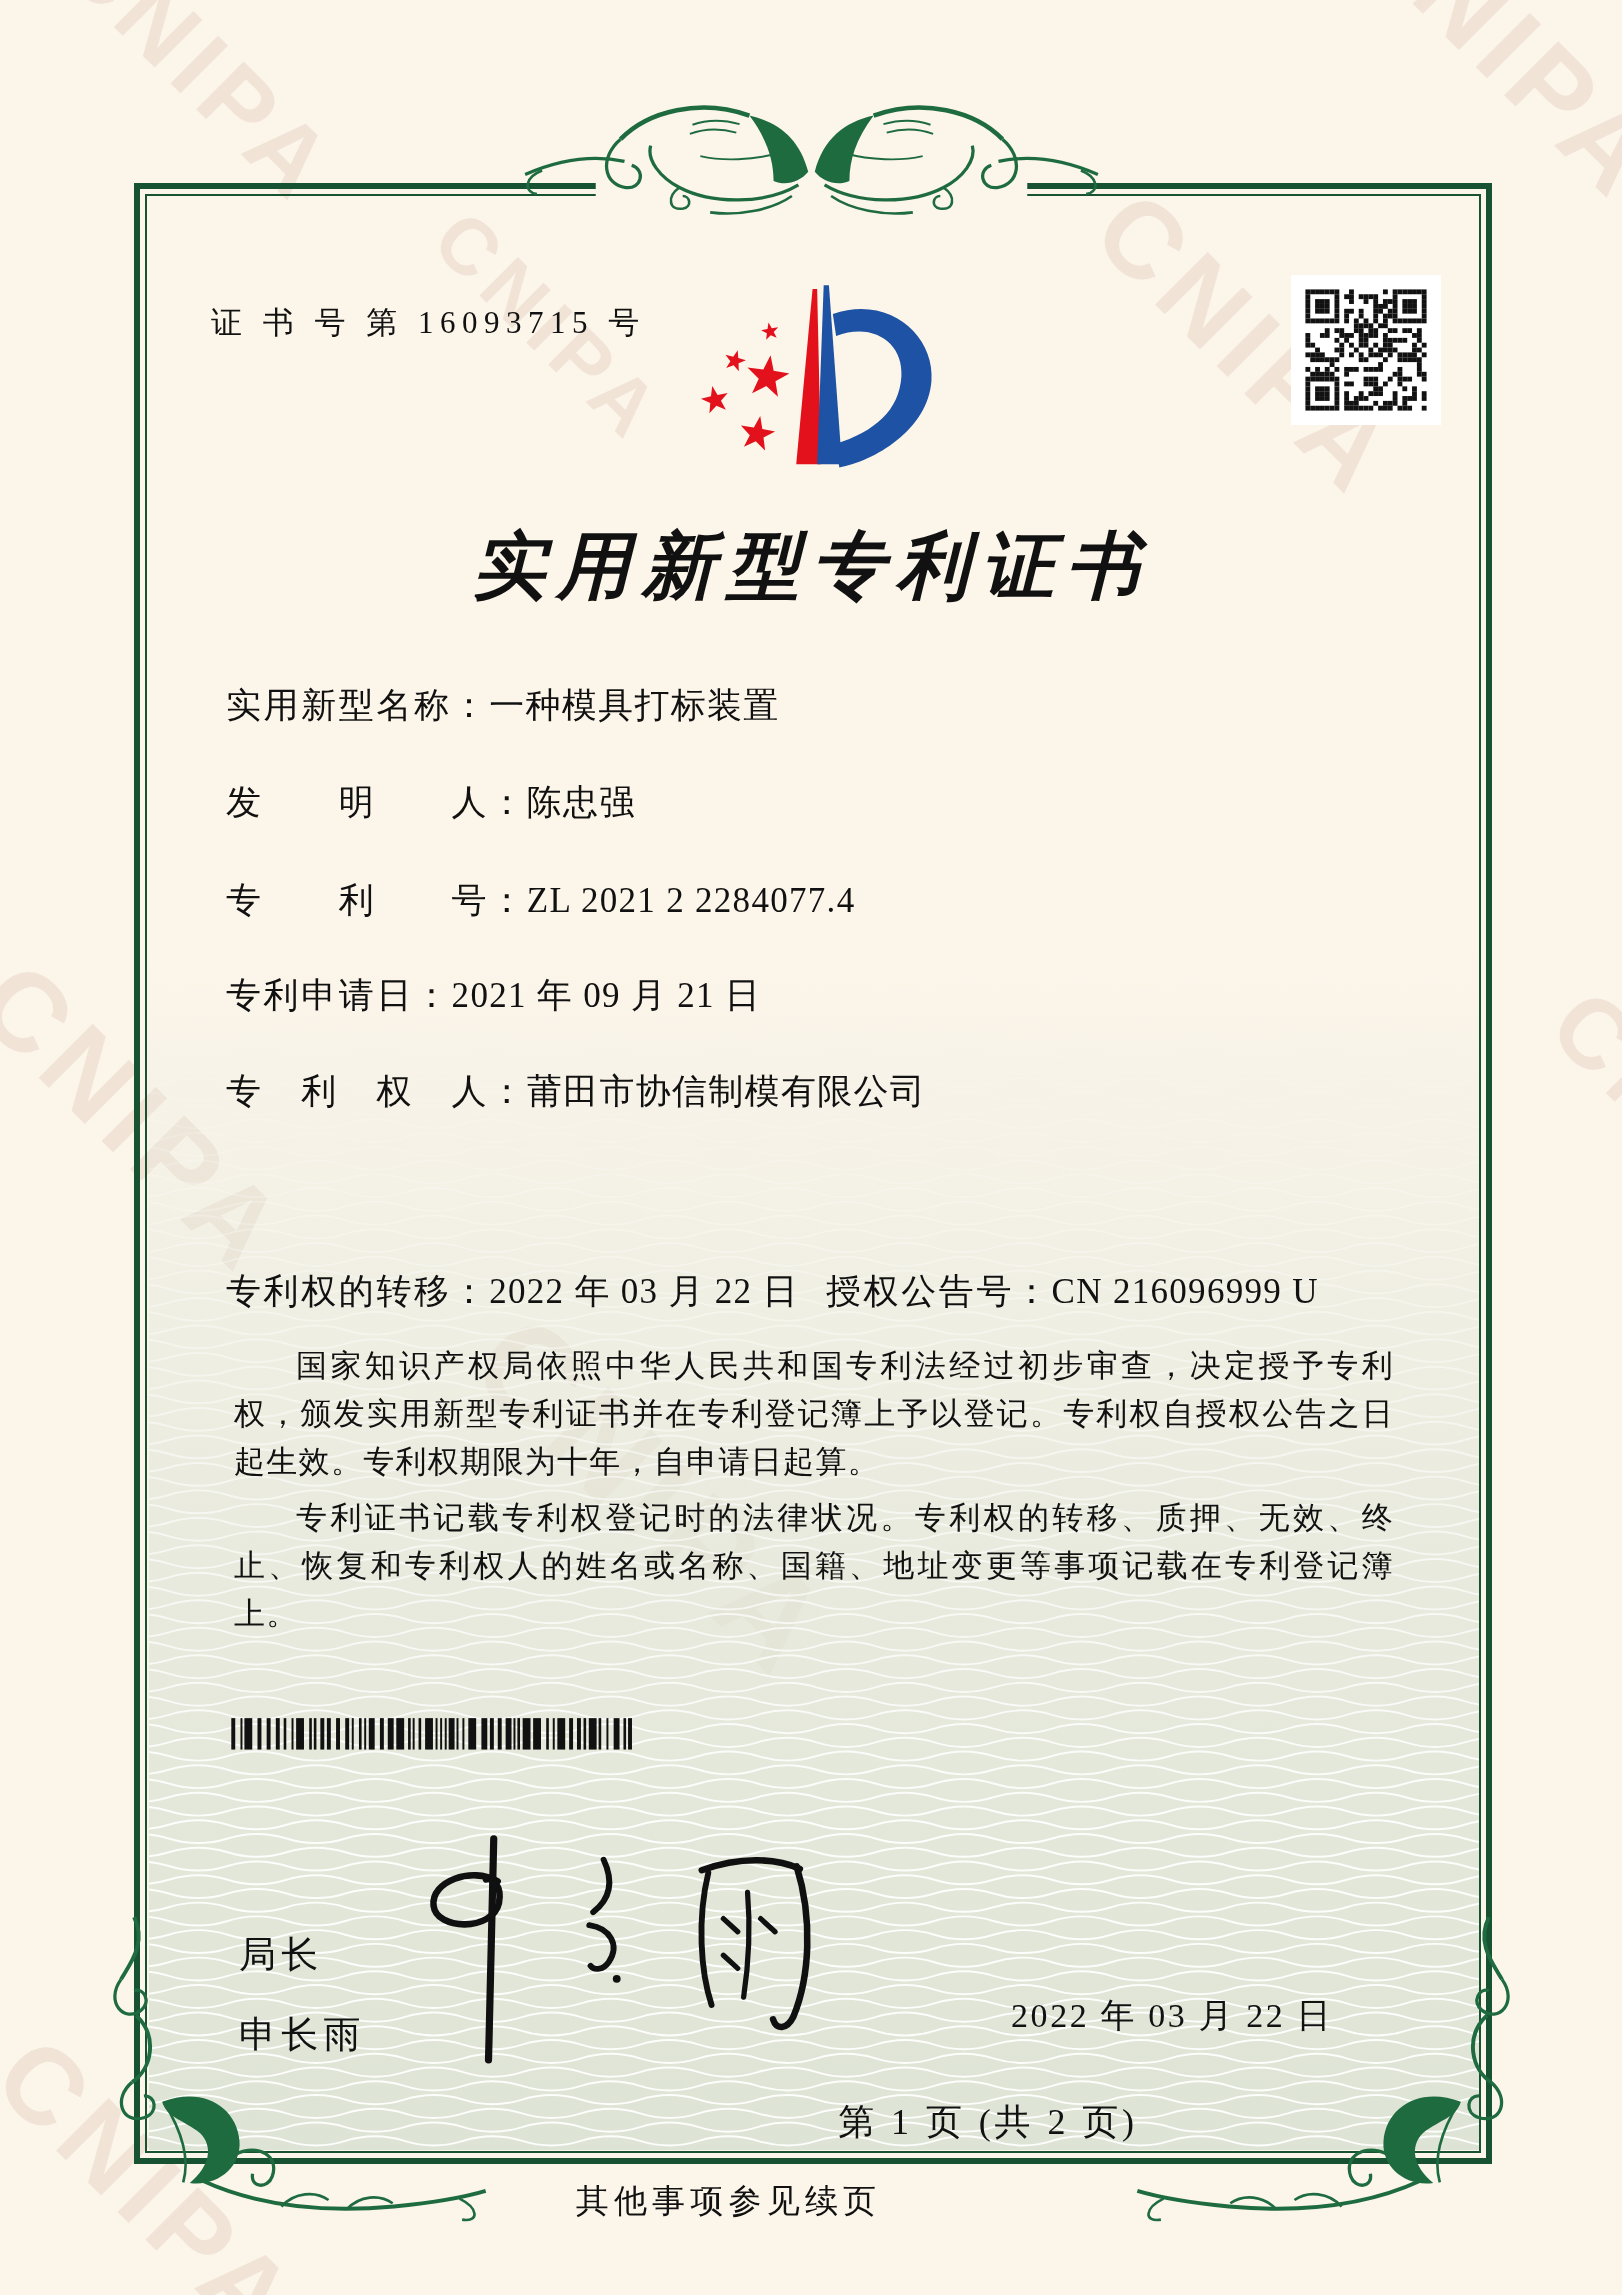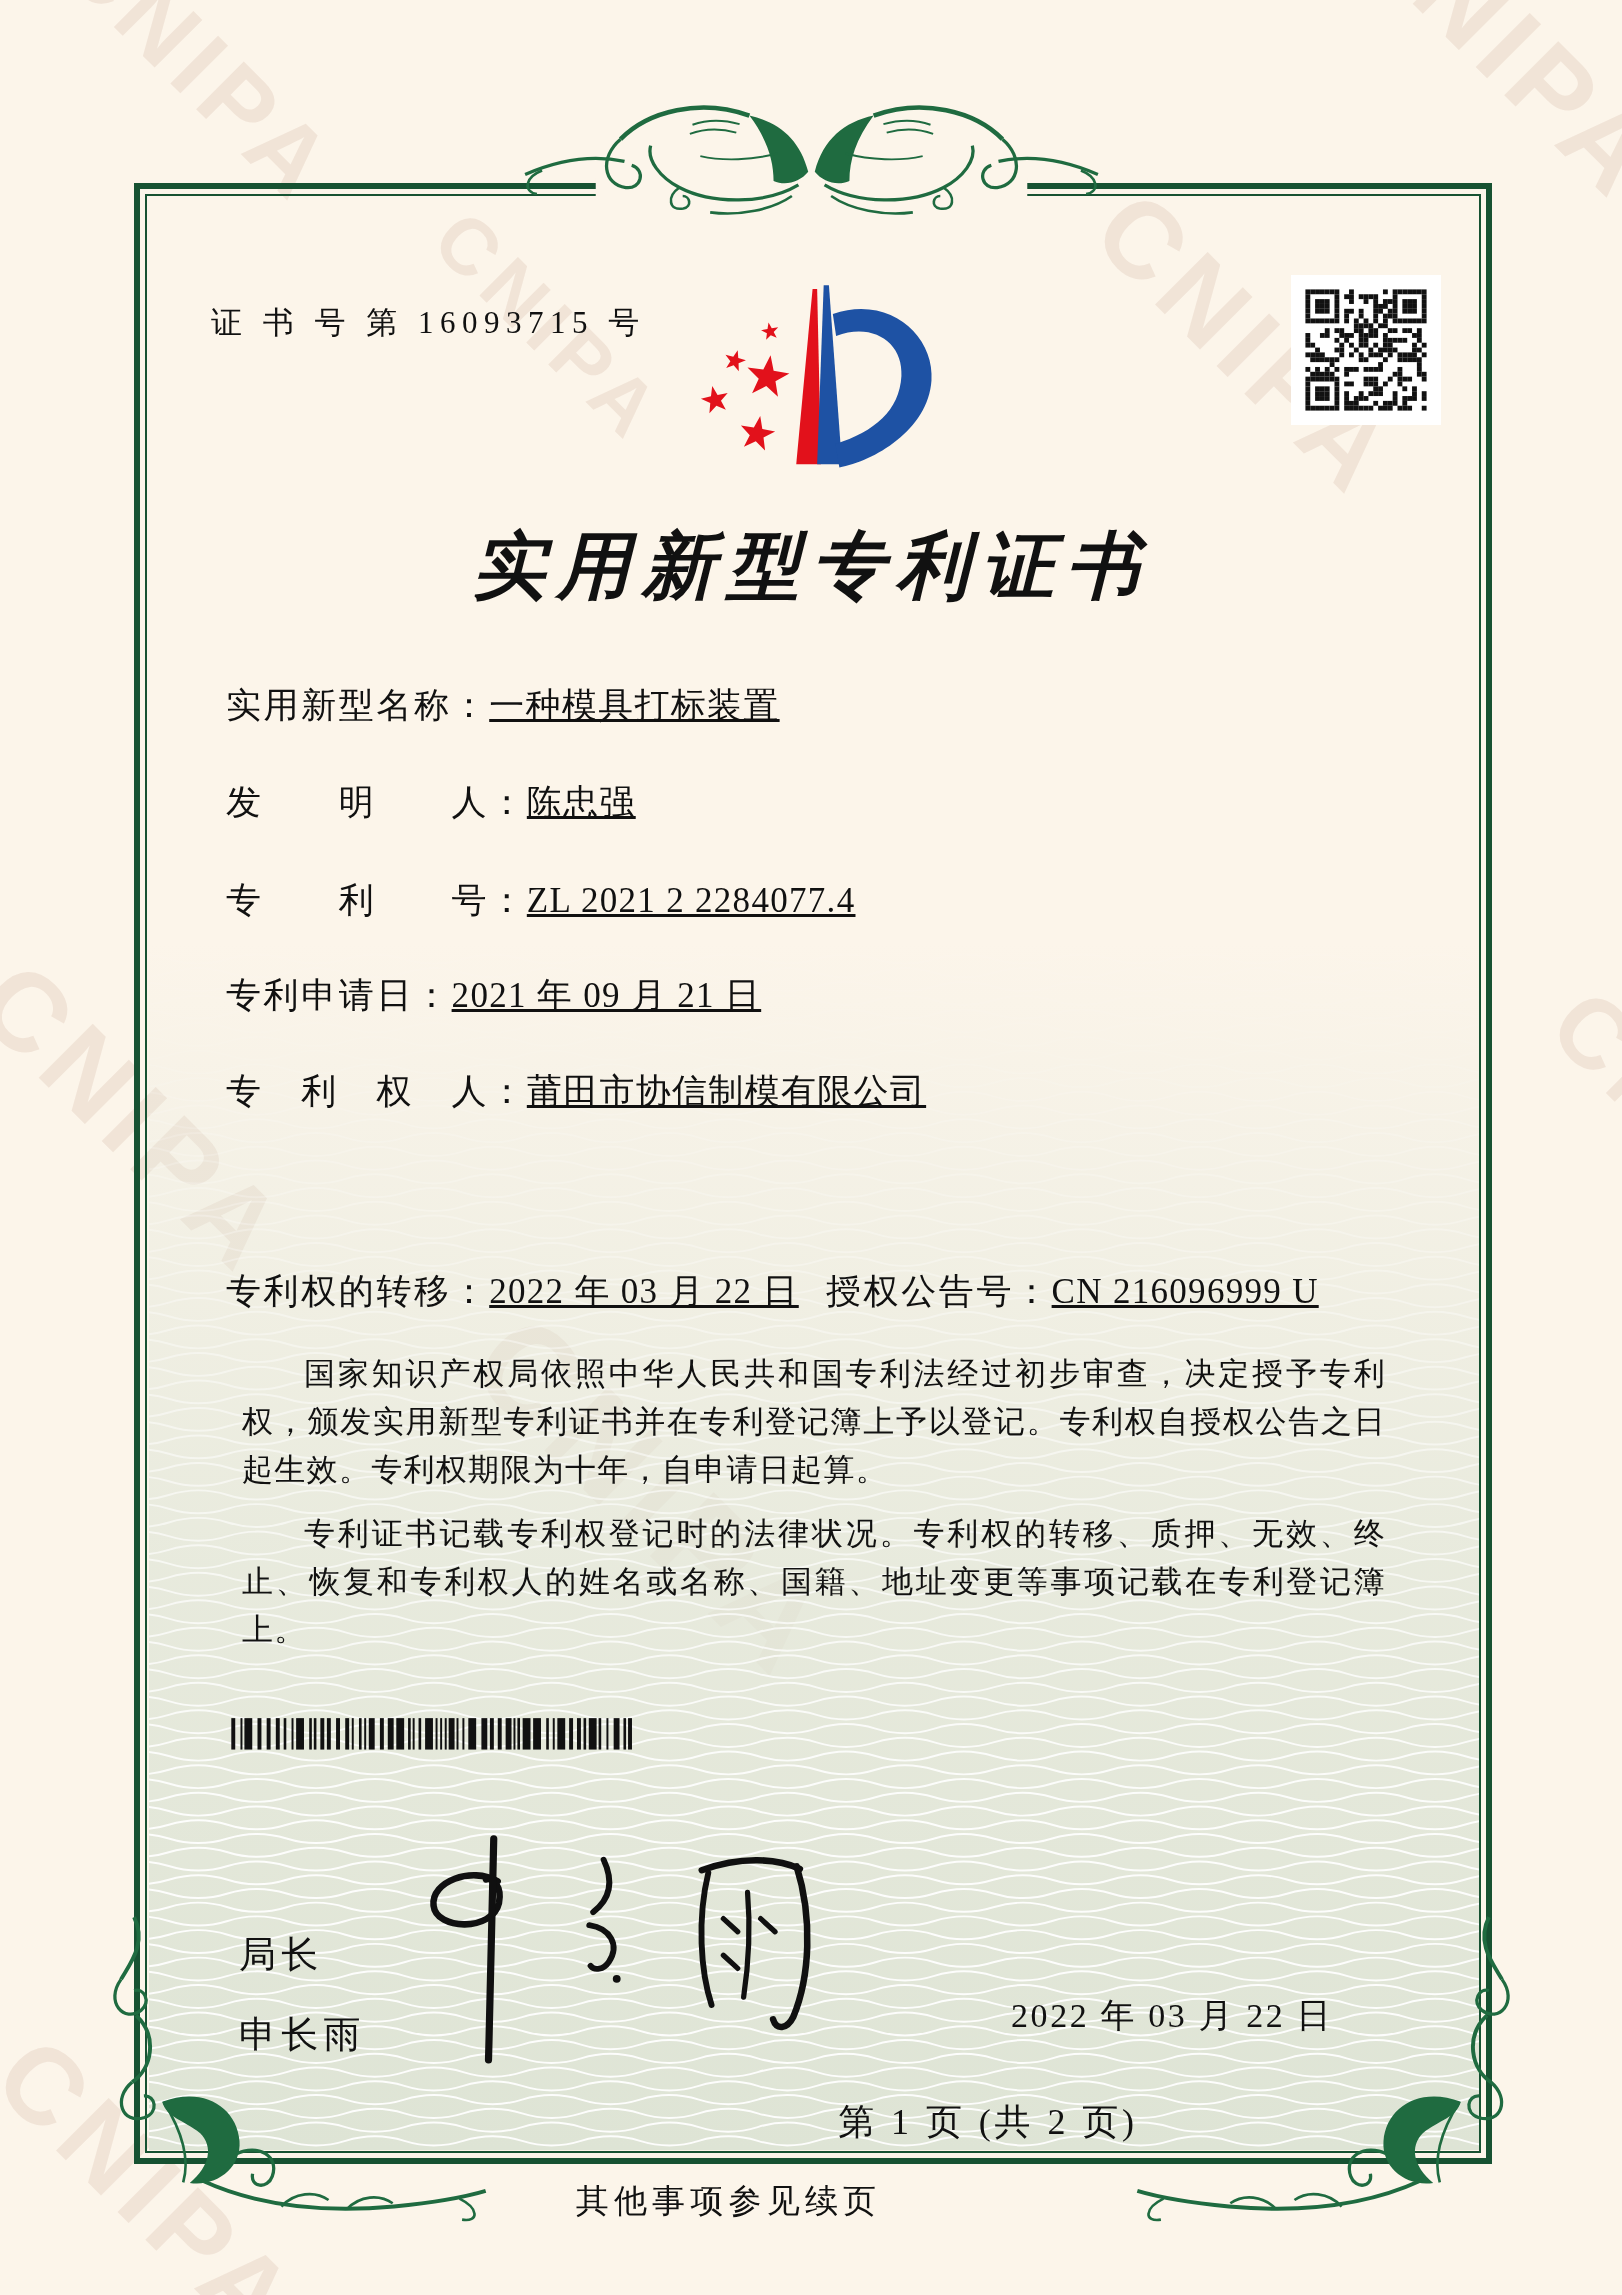--- a/index.html
+++ b/index.html
@@ -20,25 +20,25 @@
   .frame-inner{position:absolute;inset:5.2px;border:2.6px solid #175232;}
   svg.orn{position:absolute;z-index:3;overflow:visible;}
   .content{position:absolute;inset:0;z-index:4;}
   .cert-no{position:absolute;left:211px;top:302px;font-size:31px;letter-spacing:6.5px;}
   .logo{position:absolute;left:677px;top:276px;z-index:4;}
   .qr{position:absolute;left:1291px;top:275px;width:150px;height:150px;background:#fff;z-index:4;}
   .title{position:absolute;left:0;width:1623px;top:518px;text-align:center;
       font-size:73px;font-weight:bold;letter-spacing:11.8px;font-style:italic;}
   .field{position:absolute;left:226px;font-size:35px;white-space:nowrap;}
   .flabel{letter-spacing:2.6px;}
-  .fvalue{letter-spacing:1.3px;text-decoration:underline;}
+  .fvalue{letter-spacing:1.3px;}
   .grantno{position:absolute;left:826px;font-size:35px;white-space:nowrap;}
   .paras{position:absolute;left:226px;top:1334px;width:1176px;font-size:31px;
       line-height:48px;text-align:justify;letter-spacing:1.3px;}
-  .paras p{margin:16px;text-indent:2em;}
+  .paras p{margin:8px;text-indent:2em;}
   .barcode{position:absolute;left:230px;top:1718px;}
   .sig-title{position:absolute;left:239px;top:1930px;font-size:37px;letter-spacing:5.2px;}
   .sig-name{position:absolute;left:239px;top:2010px;font-size:37px;letter-spacing:5.2px;}
   .signature{position:absolute;left:393px;top:1819px;z-index:5;}
   .date{position:absolute;left:1011px;top:1993px;font-size:34px;letter-spacing:2.6px;}
   .pageinfo{position:absolute;left:484px;width:654px;top:2098px;text-align:right;
       font-size:36px;letter-spacing:3.9px;font-family:Liberation Serif, serif;}
   .note{position:absolute;left:0;width:1457px;top:2179px;text-align:center;
       font-size:33px;letter-spacing:5.2px;}
 </style>

